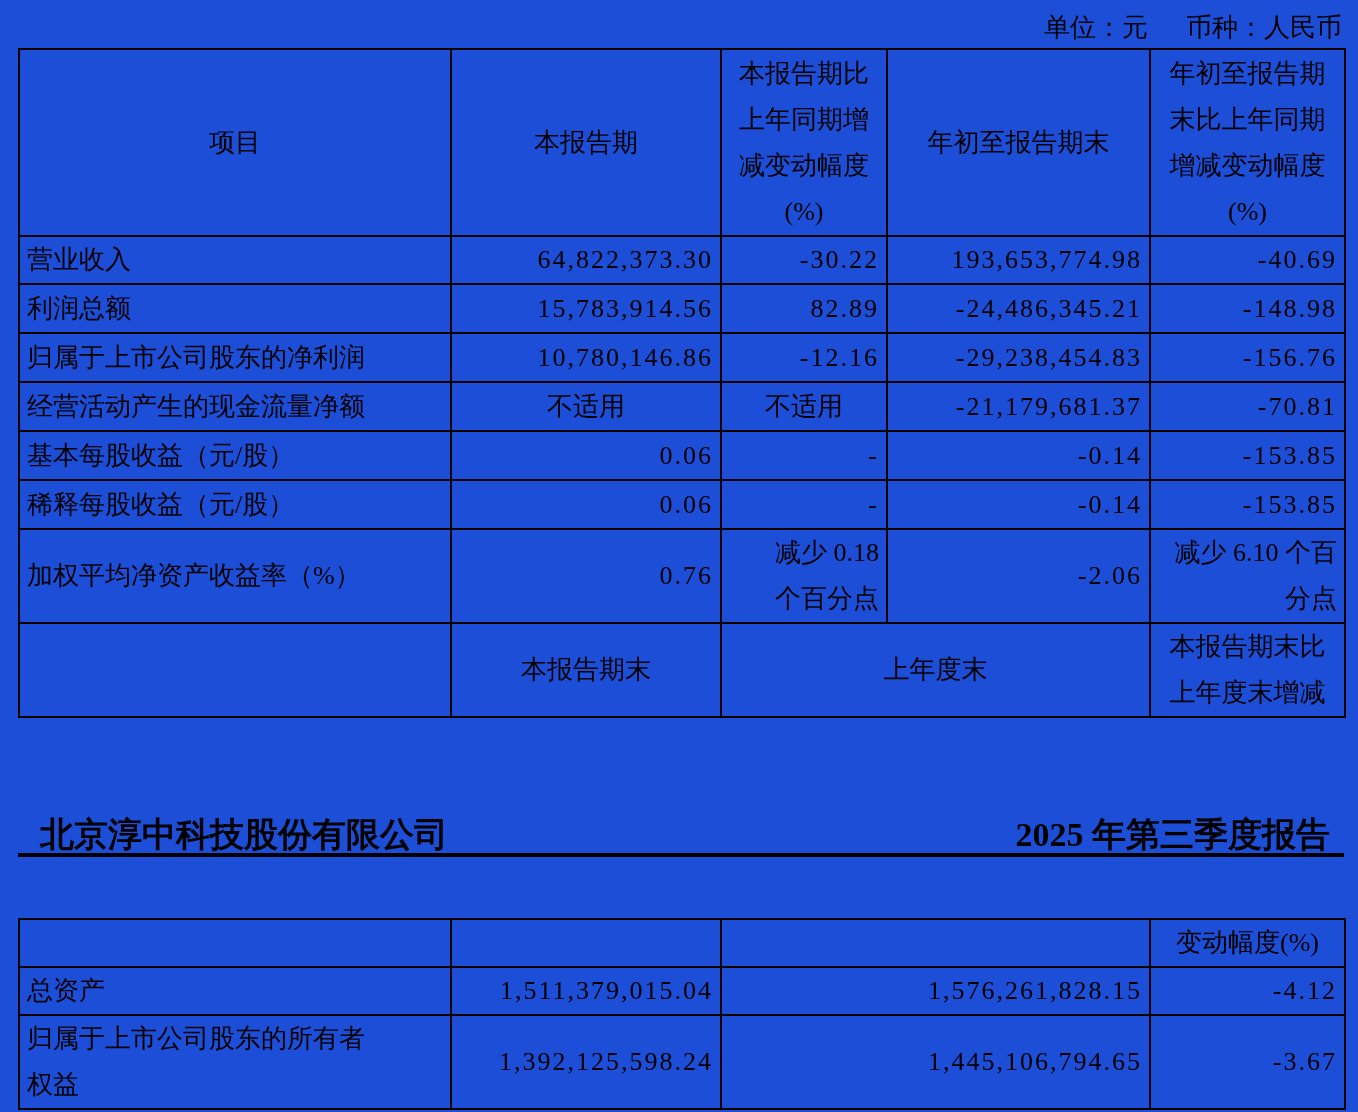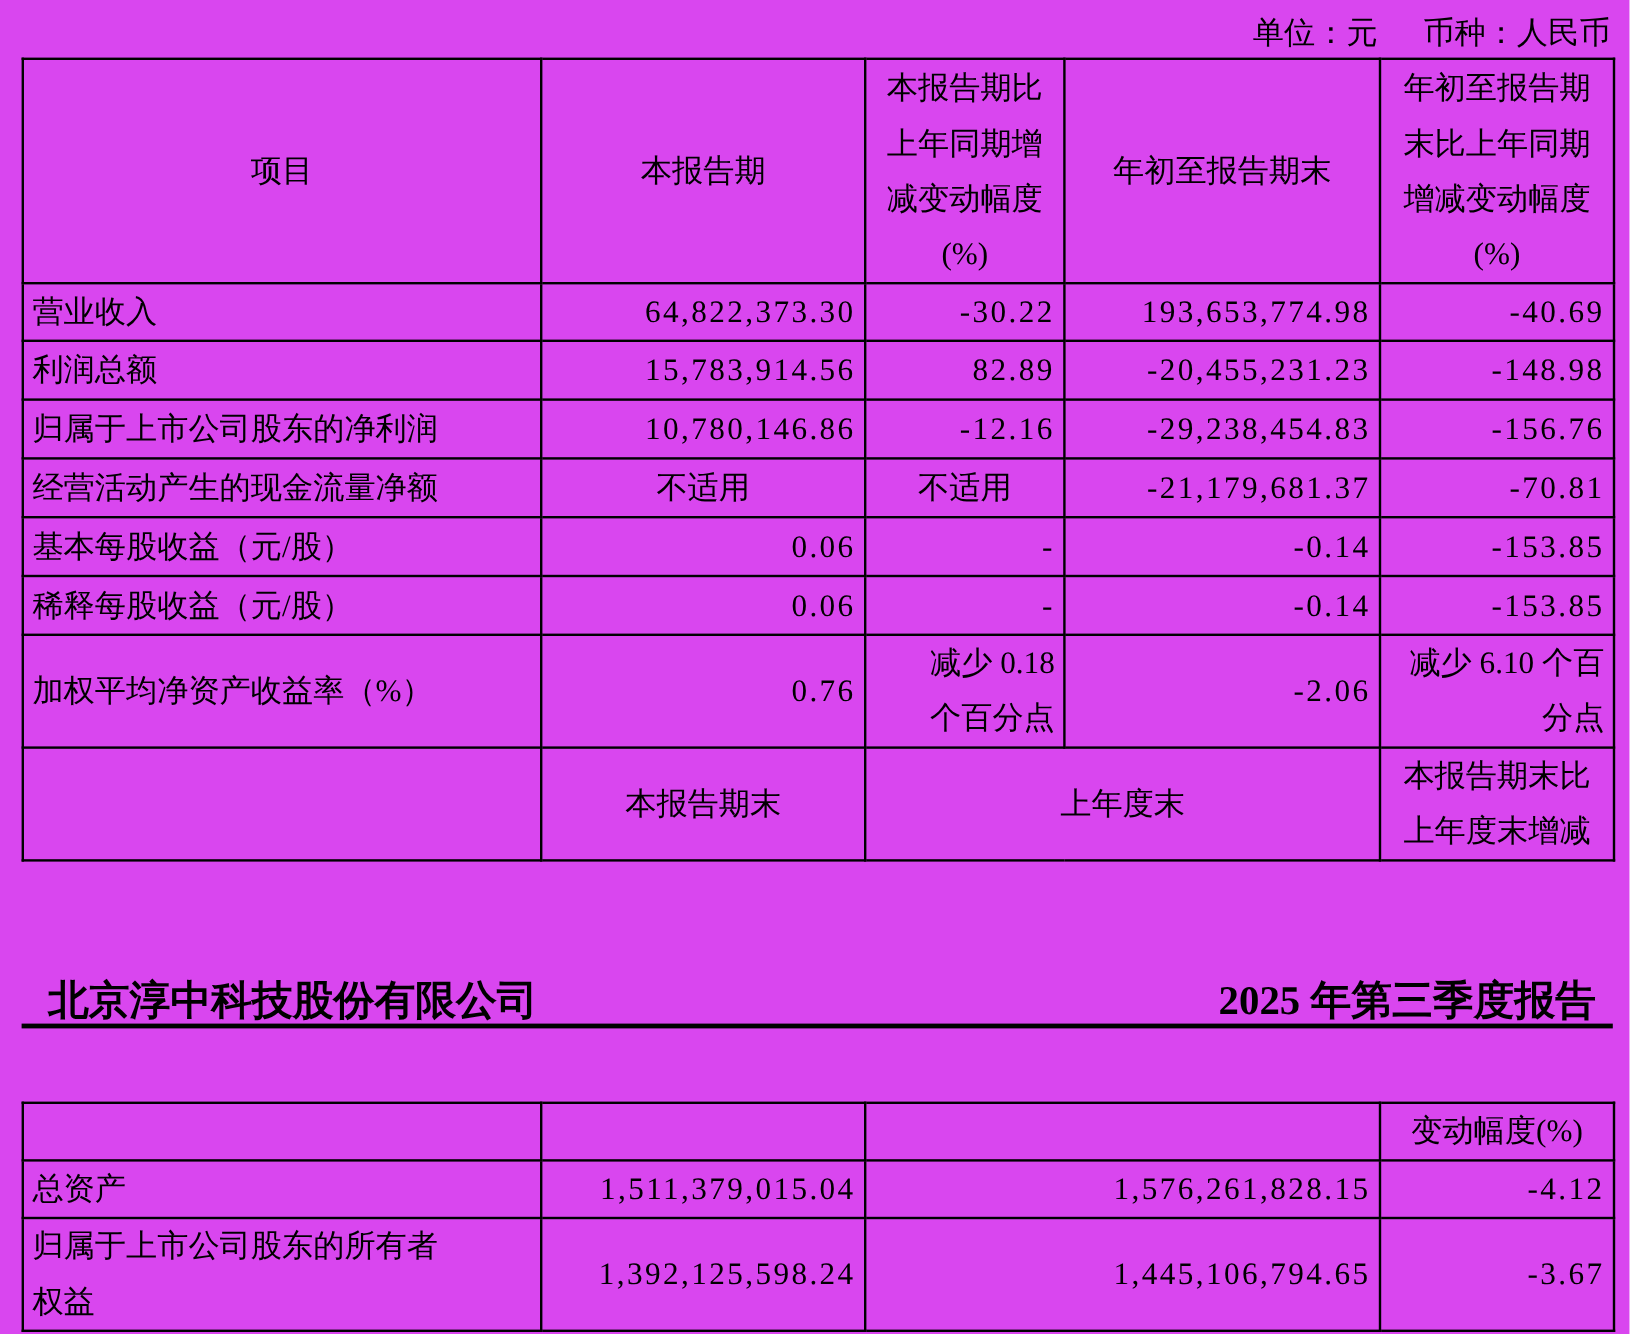--- a/index.html
+++ b/index.html
@@ -1,20 +1,20 @@
 <!DOCTYPE html>
 <html><head>
 <meta charset="utf-8">
 <style>
   html,body { margin:0; padding:0; background:#fff; }
   .sheet {
     position: relative;
     width: 1358px;
     height: 1112px;
-    background: #d946ef;
+    background: #1d4ed8;
     color: #000000;
     font-family: "Liberation Serif", "DejaVu Serif", serif;
     font-size: 26px;
   }
   .unit-line {
     position: absolute;
     top: 10px;
     right: 16px;
     font-size: 26px;
     white-space: nowrap;
@@ -105,21 +105,21 @@
       <td class="l">营业收入</td>
       <td class="r num">64,822,373.30</td>
       <td class="r num">-30.22</td>
       <td class="r num">193,653,774.98</td>
       <td class="r num">-40.69</td>
     </tr>
     <tr style="height:49px">
       <td class="l">利润总额</td>
       <td class="r num">15,783,914.56</td>
       <td class="r num">82.89</td>
-      <td class="r num">-20,455,231.23</td>
+      <td class="r num">-24,486,345.21</td>
       <td class="r num">-148.98</td>
     </tr>
     <tr style="height:49px">
       <td class="l">归属于上市公司股东的净利润</td>
       <td class="r num">10,780,146.86</td>
       <td class="r num">-12.16</td>
       <td class="r num">-29,238,454.83</td>
       <td class="r num">-156.76</td>
     </tr>
     <tr style="height:49px">

